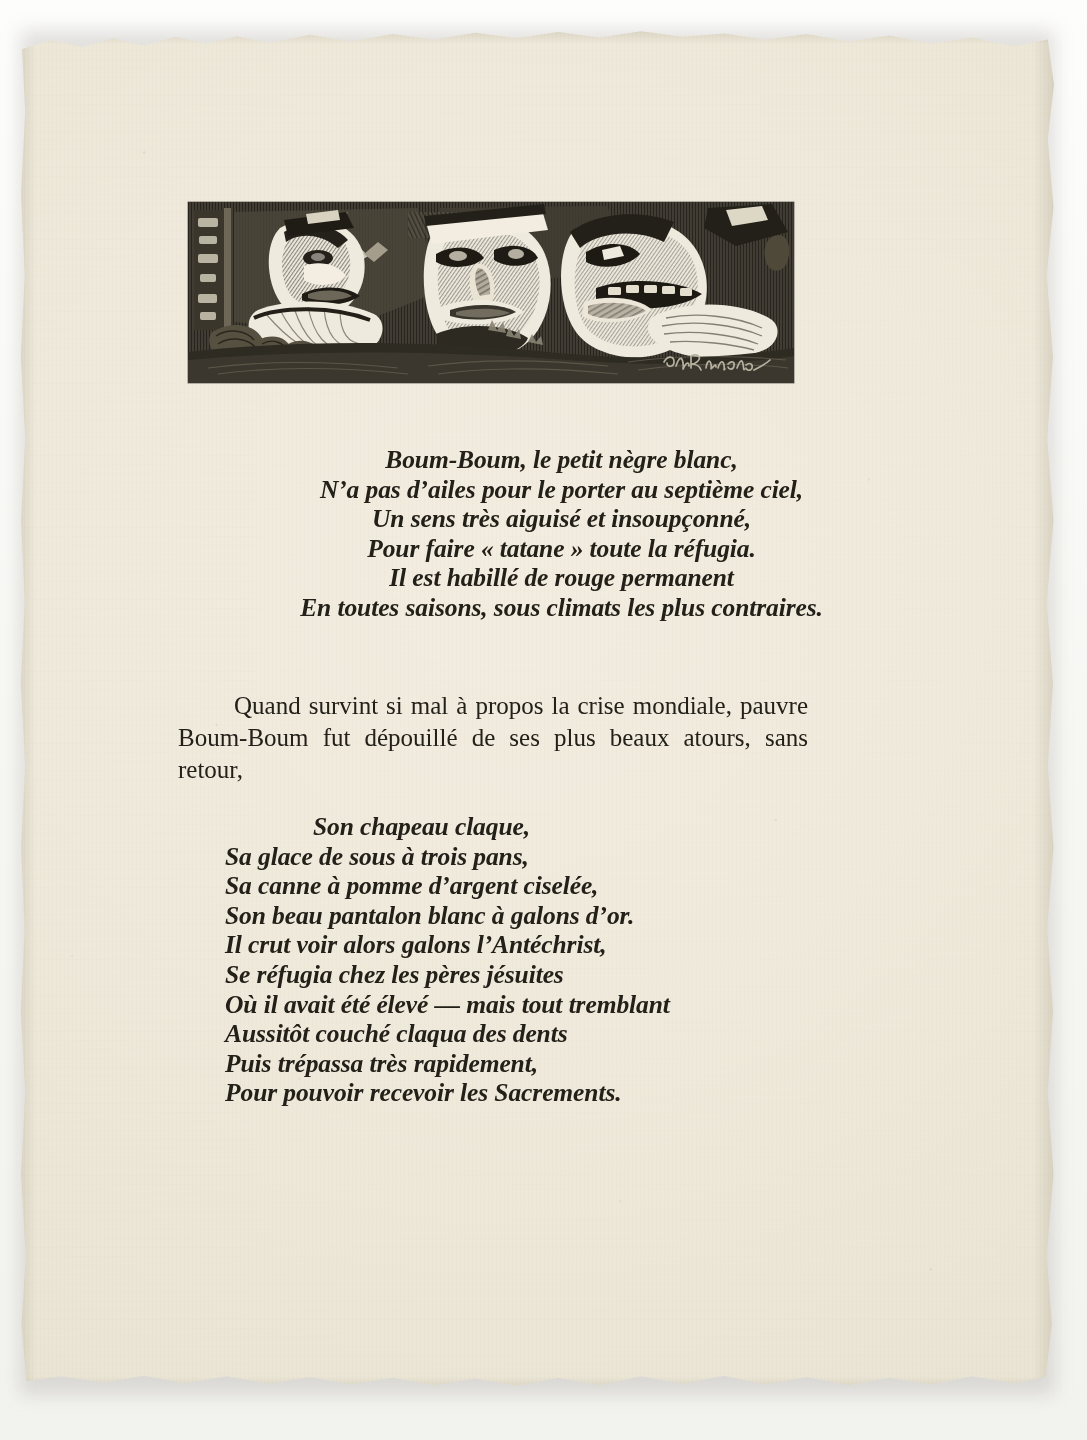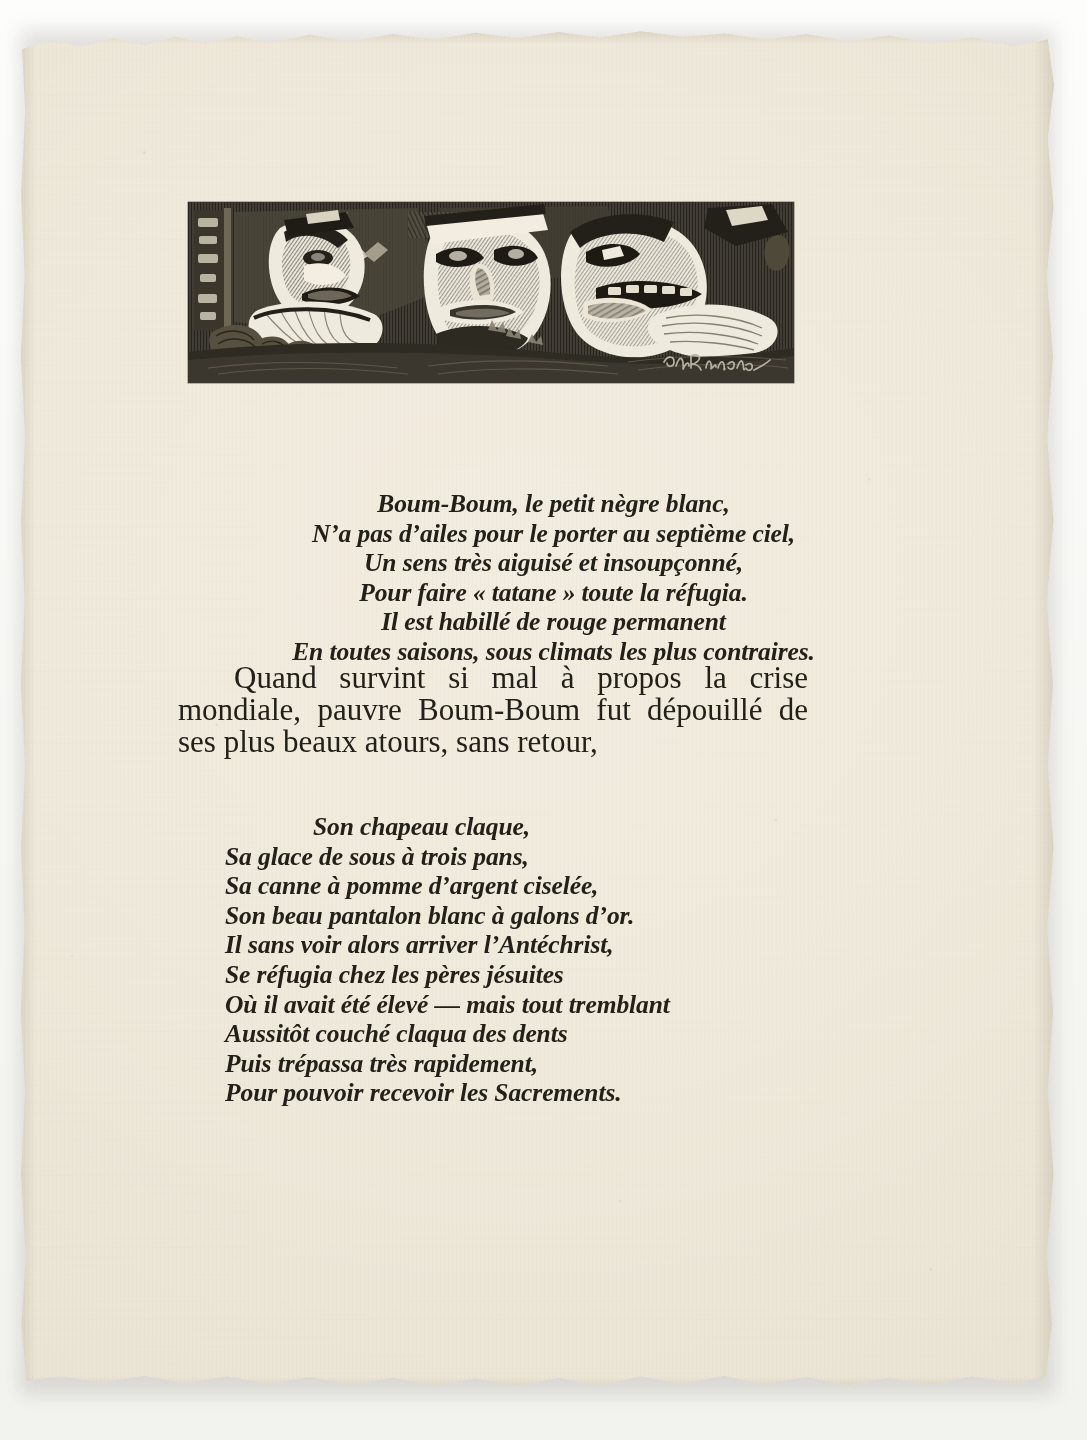--- a/index.html
+++ b/index.html
@@ -165,40 +165,39 @@
     font-size: 25.5px;
     line-height: 29.6px;
     letter-spacing: -0.1px;
     white-space: pre;
     color: #232019;
   }
 
   .stanza-centered .verse-line { text-align: center; }
 
   .stanza-one {
-    left: 8px;
+    left: 16px;
     top: 415px;
     padding-left: 8px;
-    margin-top: 44px;
   }
 
   .stanza-two {
     left: 205px;
     top: 782px;
     width: 620px;
   }
   .stanza-two .verse-line { text-align: left; }
   .stanza-two .verse-line.indented { padding-left: 88px; }
 
   .prose {
     position: absolute;
     left: 158px;
-    top: 632px;
+    top: 660px;
     width: 630px;
-    font-size: 31px;
+    font-size: 25px;
     line-height: 32px;
     color: #232019;
     text-align: justify;
     text-justify: inter-word;
     font-style: normal;
     font-weight: 400;
   }
   .prose .para { margin: 0; text-indent: 56px; }
 
   .folio {
@@ -424,21 +423,21 @@
 
       <div class="prose">
         <p class="para">Quand survint si mal à propos la crise mondiale, pauvre Boum-Boum fut dépouillé de ses plus beaux atours, sans retour,</p>
       </div>
 
       <div class="stanza stanza-two">
         <div class="verse-line indented">Son chapeau claque,</div>
         <div class="verse-line">Sa glace de sous à trois pans,</div>
         <div class="verse-line">Sa canne à pomme d’argent ciselée,</div>
         <div class="verse-line">Son beau pantalon blanc à galons d’or.</div>
-        <div class="verse-line">Il sans voir alors arriver l’Antéchrist,</div>
+        <div class="verse-line">Il crut voir alors galons l’Antéchrist,</div>
         <div class="verse-line">Se réfugia chez les pères jésuites</div>
         <div class="verse-line">Où il avait été élevé — mais tout tremblant</div>
         <div class="verse-line">Aussitôt couché claqua des dents</div>
         <div class="verse-line">Puis trépassa très rapidement,</div>
         <div class="verse-line">Pour pouvoir recevoir les Sacrements.</div>
       </div>
 
       <div class="folio">
         <span class="folio-inner">97</span>
       </div>

